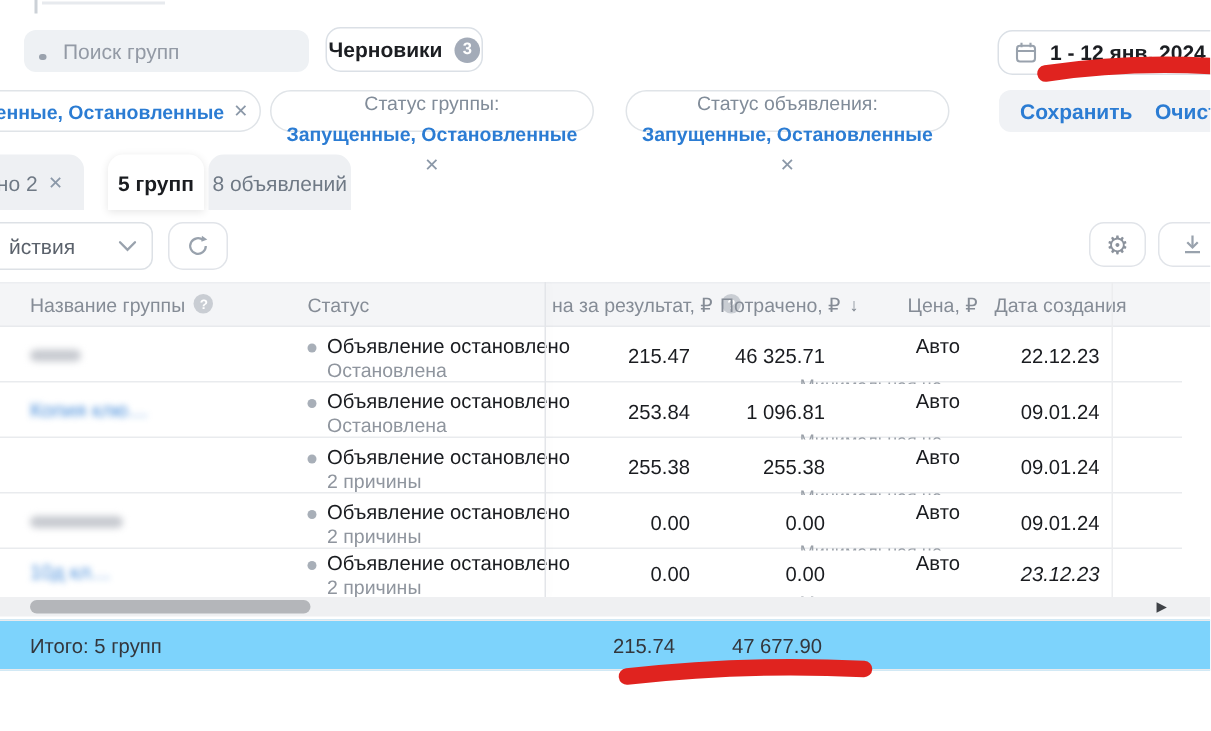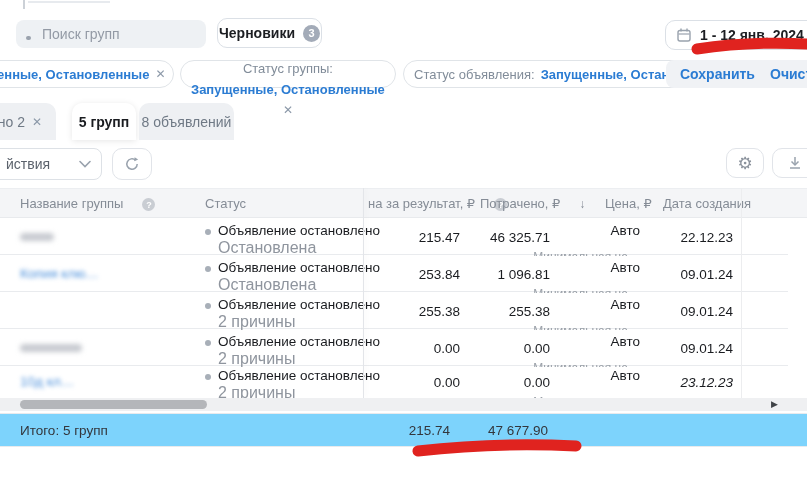--- a/index.html
+++ b/index.html
@@ -30,21 +30,21 @@
   .marker { position:absolute; pointer-events:none; }
 
   
   .chip { position:absolute; top:60px; height:28px; display:flex; align-items:center; gap:6px;
     background:#fff; border:1px solid #e0e4e8; border-radius:14px; padding:0 10px; font-size:13px; white-space:nowrap; }
   .chip .lbl { color:#818c99; }
   .chip .val { color:#2b7cd3; font-weight:bold; }
   .chip .x, .tab .x { color:#8b98a8; font-size:12px; cursor:pointer; }
   .chip1 { left:-40px; width:214px; }
   .chip2 { left:180px;flex-direction:column; }
-  .chip3 { left:403px; }
+  .chip3 { left:417px;flex-direction:column; }
   .text-btn { position:absolute; top:60px; height:28px; display:flex; align-items:center;
     background:#f0f2f5; border:none; border-radius:8px; padding:0 14px; font-size:14px; font-weight:bold;
     color:#2b7cd3; cursor:pointer; font-family:inherit; }
   .save-btn { left:666px; }
   .clear-btn { left:756px; width:90px; }
 
   
   .tab { position:absolute; top:103px; height:37px; display:flex; align-items:center; justify-content:center;
     gap:7px; border-radius:10px 10px 0 0; font-size:14px; color:#6f7985; cursor:pointer; }
   .tab-0 { left:-16px; width:72px; background:#eef0f3; }
@@ -60,34 +60,34 @@
   .actions-select svg { margin-left:auto; margin-right:10px; }
   .icon-btn { position:absolute; display:flex; align-items:center; justify-content:center;
     background:#fff; border:1px solid #e1e4e9; border-radius:10px; cursor:pointer; }
   .refresh-btn { left:112px; top:148px; width:40px; height:32px; }
   .gear-btn { left:726px; top:148px; width:38px; height:30px; font-size:17px; color:#8b929c; }
   .export-btn { left:772px; top:148px; width:48px; height:30px; justify-content:flex-start; padding-left:14px; }
 
   
   .thead { position:absolute; left:0; top:188px; width:807px; height:30px; background:#f4f5f7;
     border-top:1px solid #eceef1; border-bottom:1px solid #e8eaed; font-size:13px; color:#858c96; }
-  .th { position:absolute; top:7px; white-space:nowrap; cursor:pointer; display:flex; align-items:flex-end; gap:19px; }
+  .th { position:absolute; top:7px; white-space:nowrap; cursor:pointer; display:flex; align-items:flex-start; gap:6px; }
   .help { display:inline-flex; align-items:center; justify-content:center; width:13px; height:13px;
     border-radius:50%; background:#c9cdd3; color:#fff; font-size:9px; font-weight:bold; }
   .sort { color:#858c96; font-size:12px; }
 
   .row { position:absolute; left:0; width:788px; border-bottom:1px solid #e9ebee; background:#fff; }
   .cell { position:absolute; white-space:nowrap; }
   .c-name { left:20px; top:10px; font-size:13.5px; }
   .name-link { color:#4a8fdb; filter:blur(2.2px); cursor:pointer; }
   .redacted { position:absolute; left:20px; top:14px; height:8px; border-radius:4px; background:#c7cad0;
     filter:blur(2.5px); }
   .dot { position:absolute; left:205px; top:10px; width:6px; height:6px; border-radius:50%; background:#a8afb8; }
   .c-status { left:218px; top:4px; font-size:13.5px; color:#1a1c20; }
-  .c-substatus { left:218px; top:20px; font-size:16px; color:#8f959e; }
+  .c-substatus { left:218px; top:20px; font-size:13px; color:#8f959e; }
   .num { font-size:13.5px; color:#1a1c20; text-align:right; top:11px; }
   .c-cpr { left:368px; width:92px; }
   .c-spent { left:460px; width:90px; }
   .c-price { left:520px; width:120px; text-align:right; }
   .c-price .main { font-size:13.5px; color:#1a1c20; }
   .c-price .sub { font-size:12px; color:#9aa0a8; margin-top:12px; }
   .c-created { left:653px; width:80px; }
 
   .v-split { position:absolute; left:363px; top:188px; width:1px; height:210px; background:#e3e5e9;
     box-shadow:2px 0 4px rgba(0,0,0,0.05); }

